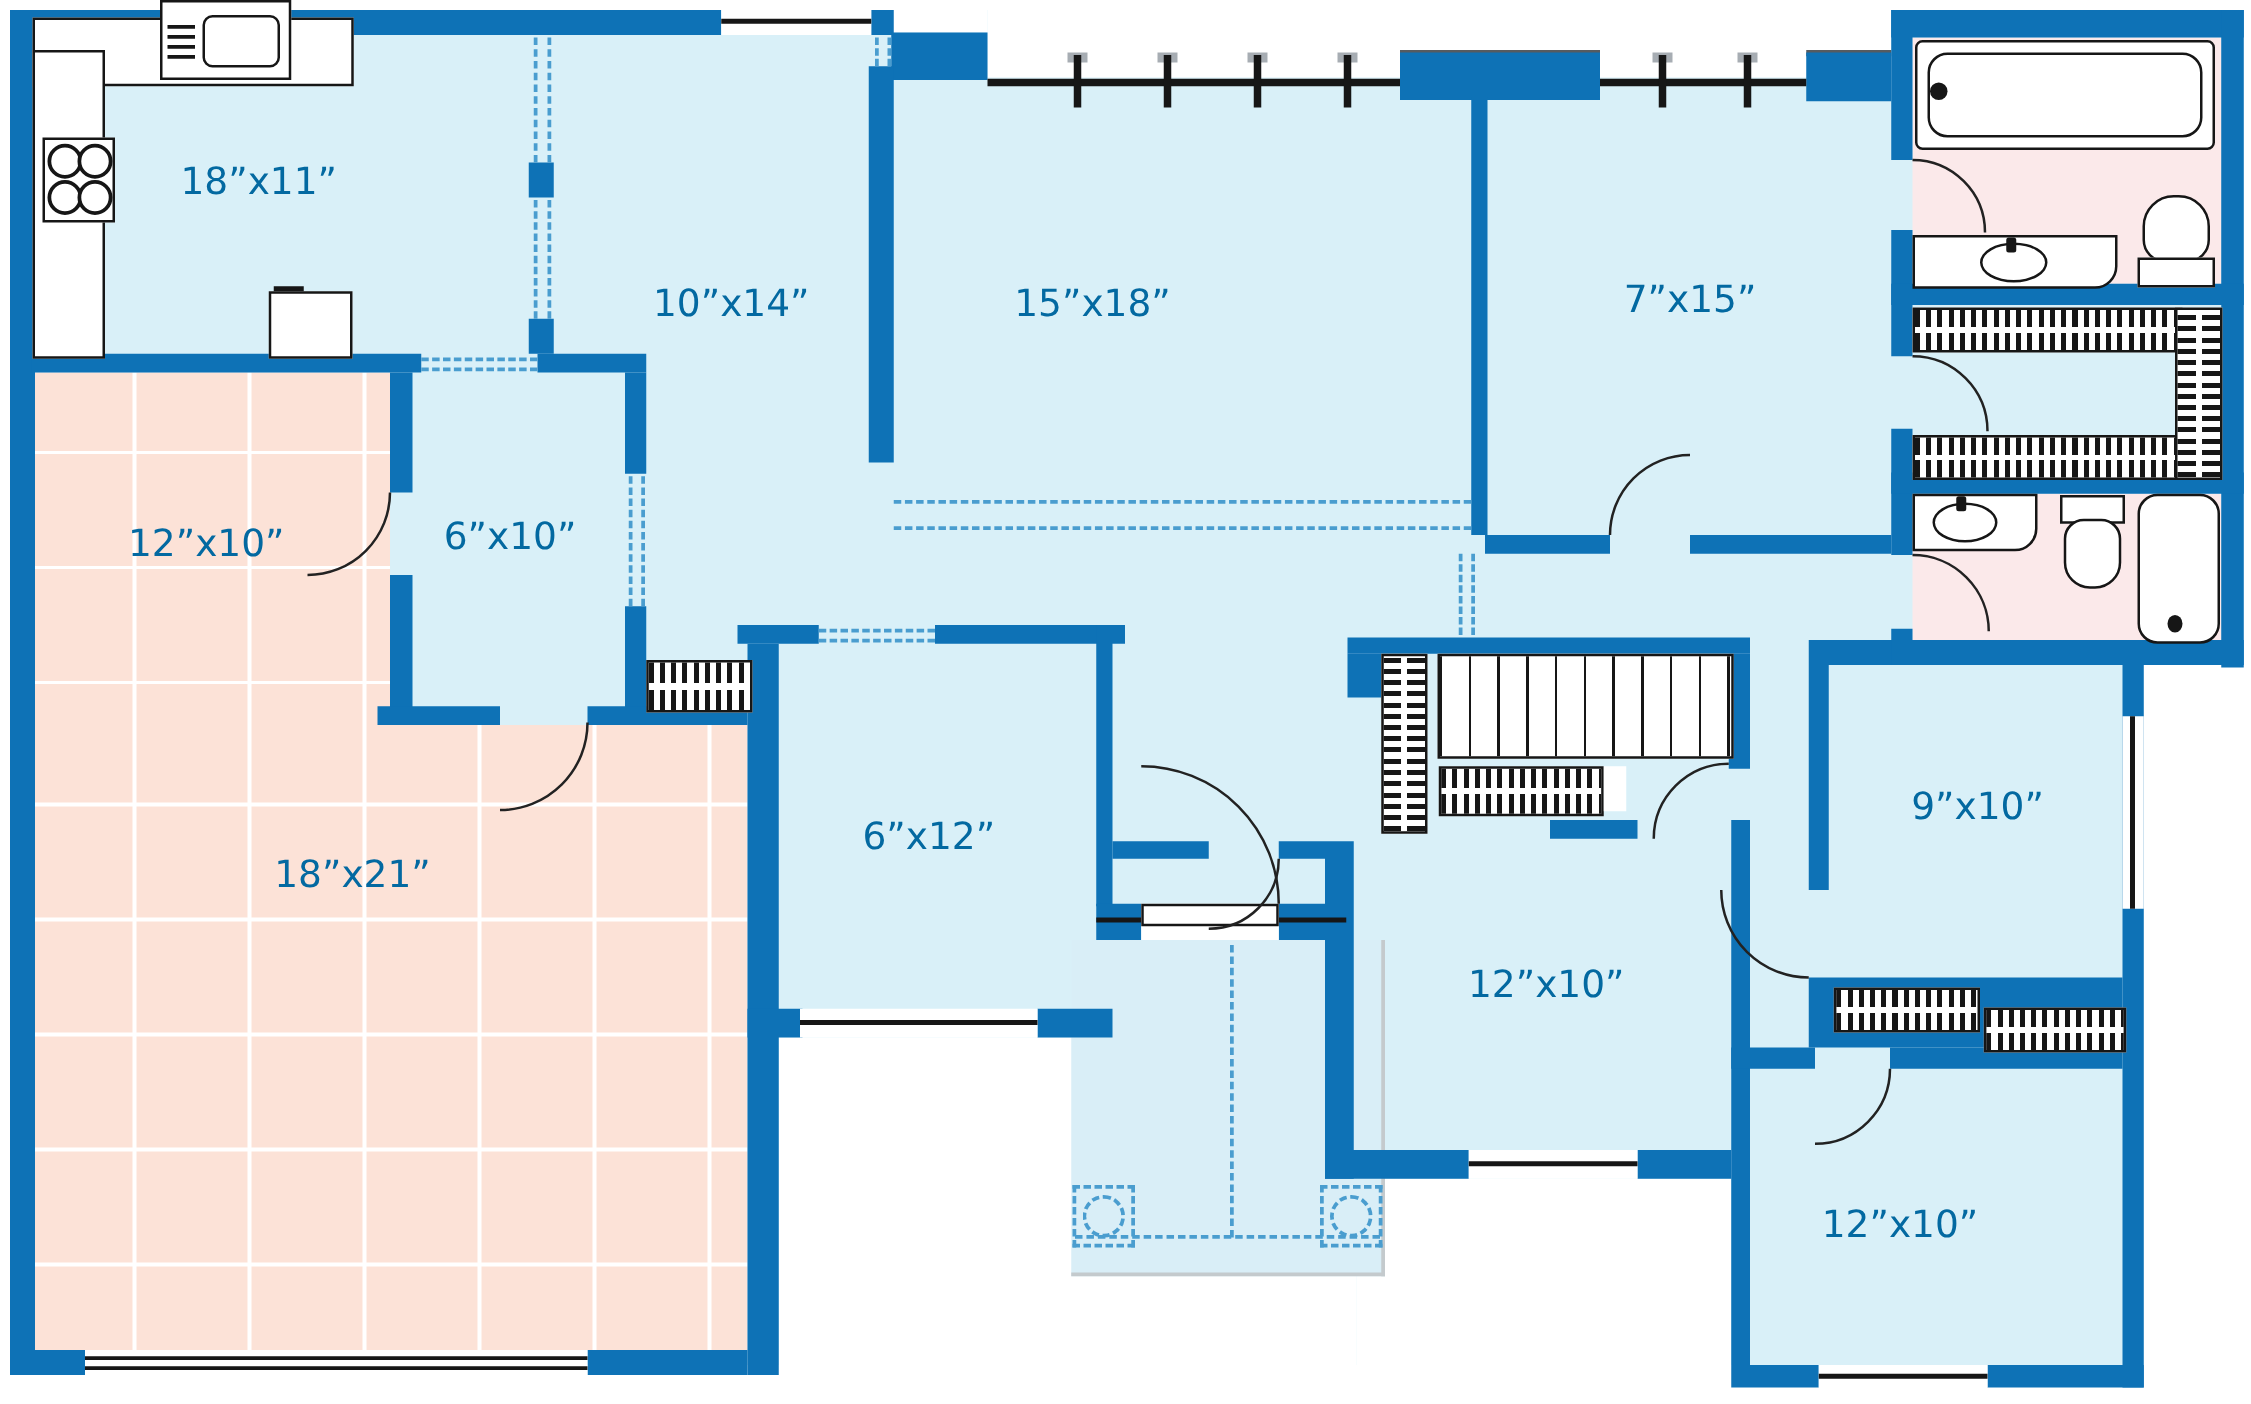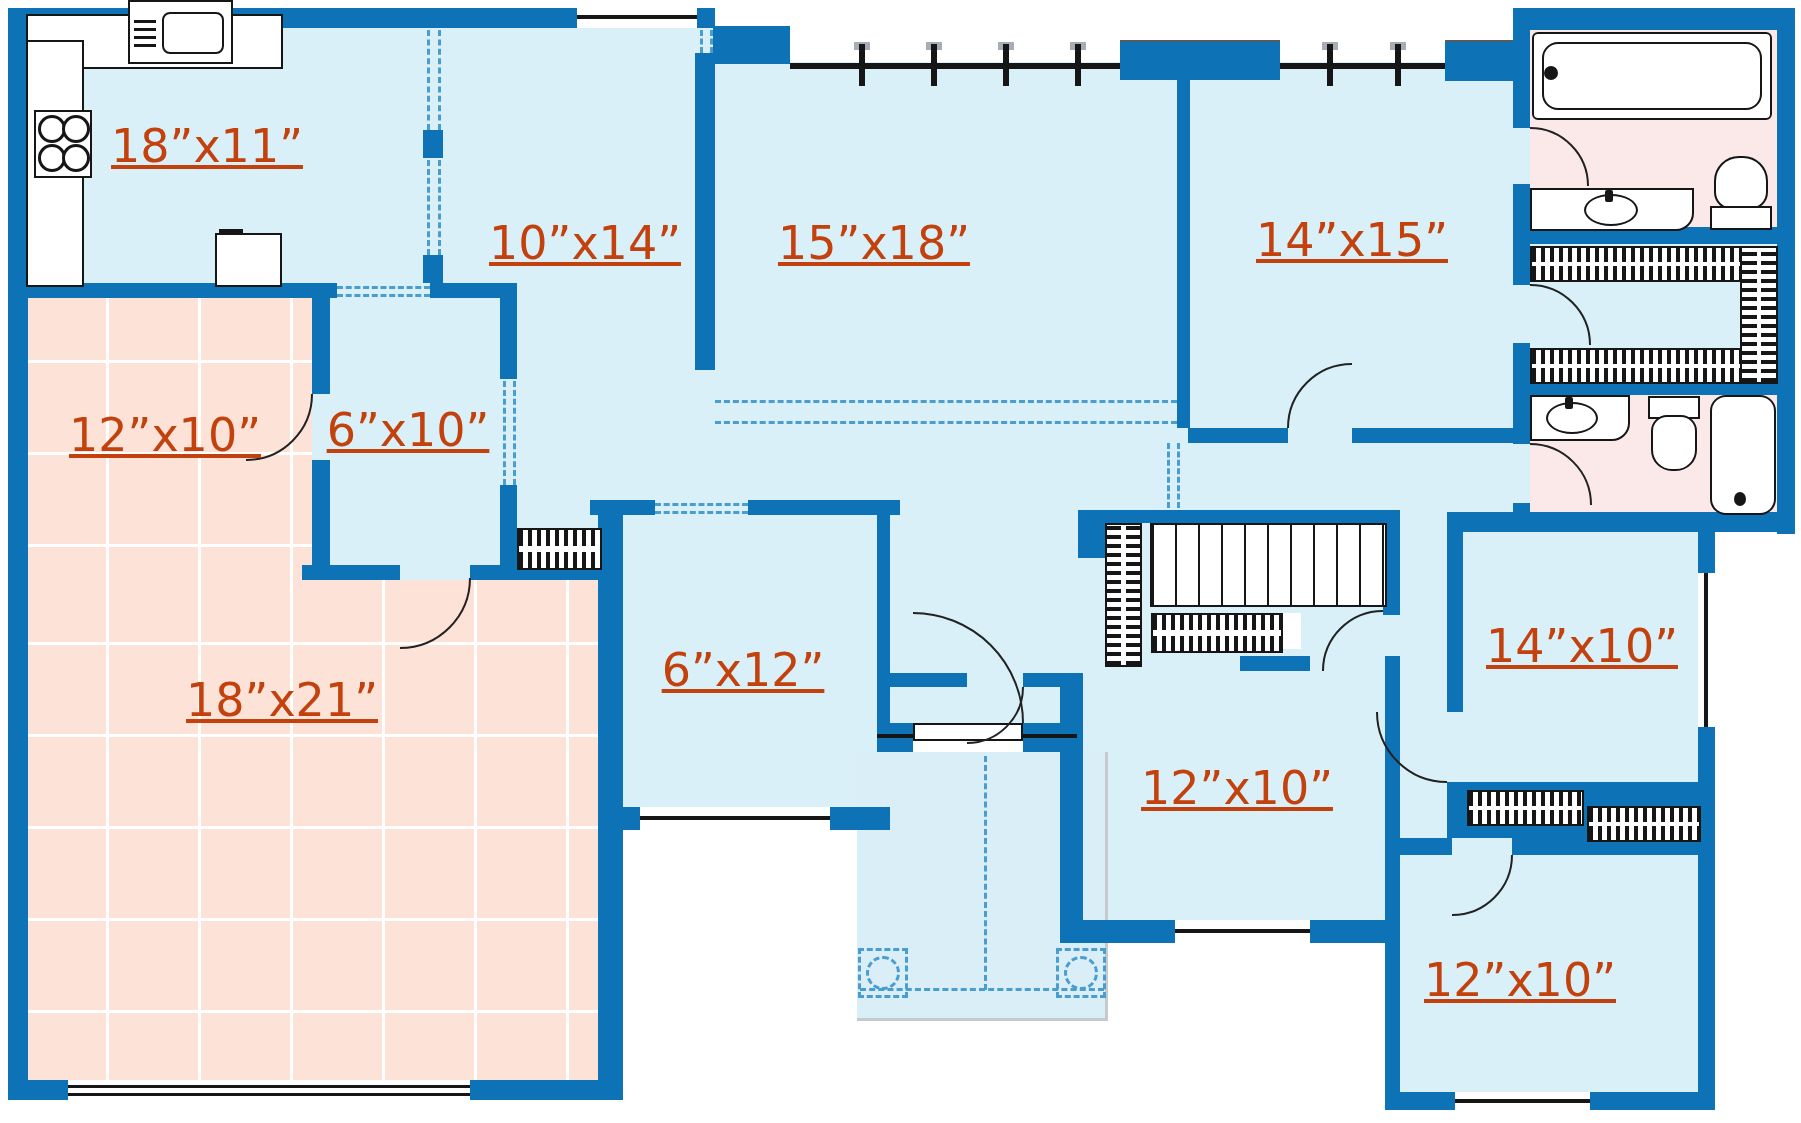--- a/index.html
+++ b/index.html
@@ -3,21 +3,21 @@
 <meta charset="utf-8">
 <style>
   html,body{margin:0;padding:0;background:#fff;}
   #plan{position:relative;width:1801px;height:1123px;background:#fff;overflow:hidden;
         font-family:"DejaVu Sans","Liberation Sans",sans-serif;}
   .w{position:absolute;background:#0e72b6;}          
   .fl{position:absolute;}                            
   .wh{position:absolute;background:#fff;}            
   .bl{position:absolute;background:#161616;}         
   .gl{position:absolute;background:#565b60;}         
-  .lbl{position:absolute;transform:translate(-50%,-50%);font-size:46px;color:#c2410c;white-space:nowrap;text-decoration:underline;}
+  .lbl{position:absolute;transform:translate(-50%,-50%);font-size:30px;color:#0369a1;white-space:nowrap;}
   .fix{position:absolute;background:#fff;border:2px solid #161616;}
   .ell{position:absolute;background:#fff;border:2px solid #161616;border-radius:50%;}
   .dot{position:absolute;background:#161616;border-radius:2px;}
   .burn{position:absolute;width:22px;height:22px;border:3px solid #161616;border-radius:50%;background:#fff;}
   .hv{position:absolute;border:2px solid #161616;background-color:#fff;
       background-image:linear-gradient(to bottom,transparent 0 43%,#fff 43% 57%,transparent 57% 100%),
                        repeating-linear-gradient(90deg,#161616 0 4px,#fff 4px 9px);}
   .hh{position:absolute;border:2px solid #161616;background-color:#fff;
       background-image:linear-gradient(to right,transparent 0 43%,#fff 43% 57%,transparent 57% 100%),
                        repeating-linear-gradient(0deg,#161616 0 4px,#fff 4px 9px);}
@@ -246,22 +246,22 @@
       <path d="M 1512,855 A 60,60 0 0 1 1452,915"></path>
       <path d="M 1023,687 A 56,56 0 0 1 967,743"></path>
       <path d="M 1323,671 A 60,60 0 0 1 1383,611"></path>
       <path d="M 1023,723 A 110,110 0 0 0 913,613"></path>
     </g>
   </svg>
 
   <div class="lbl" style="left:207px;top:146px">18”x11”</div>
   <div class="lbl" style="left:585px;top:243px">10”x14”</div>
   <div class="lbl" style="left:874px;top:243px">15”x18”</div>
-  <div class="lbl" style="left:1352px;top:240px">14”x15”</div>
+  <div class="lbl" style="left:1352px;top:240px">7”x15”</div>
   <div class="lbl" style="left:408px;top:430px">6”x10”</div>
   <div class="lbl" style="left:165px;top:435px">12”x10”</div>
   <div class="lbl" style="left:282px;top:700px">18”x21”</div>
   <div class="lbl" style="left:743px;top:670px">6”x12”</div>
   <div class="lbl" style="left:1237px;top:788px">12”x10”</div>
-  <div class="lbl" style="left:1582px;top:646px">14”x10”</div>
+  <div class="lbl" style="left:1582px;top:646px">9”x10”</div>
   <div class="lbl" style="left:1520px;top:980px">12”x10”</div>
 
 </div>
 
 </body></html>

